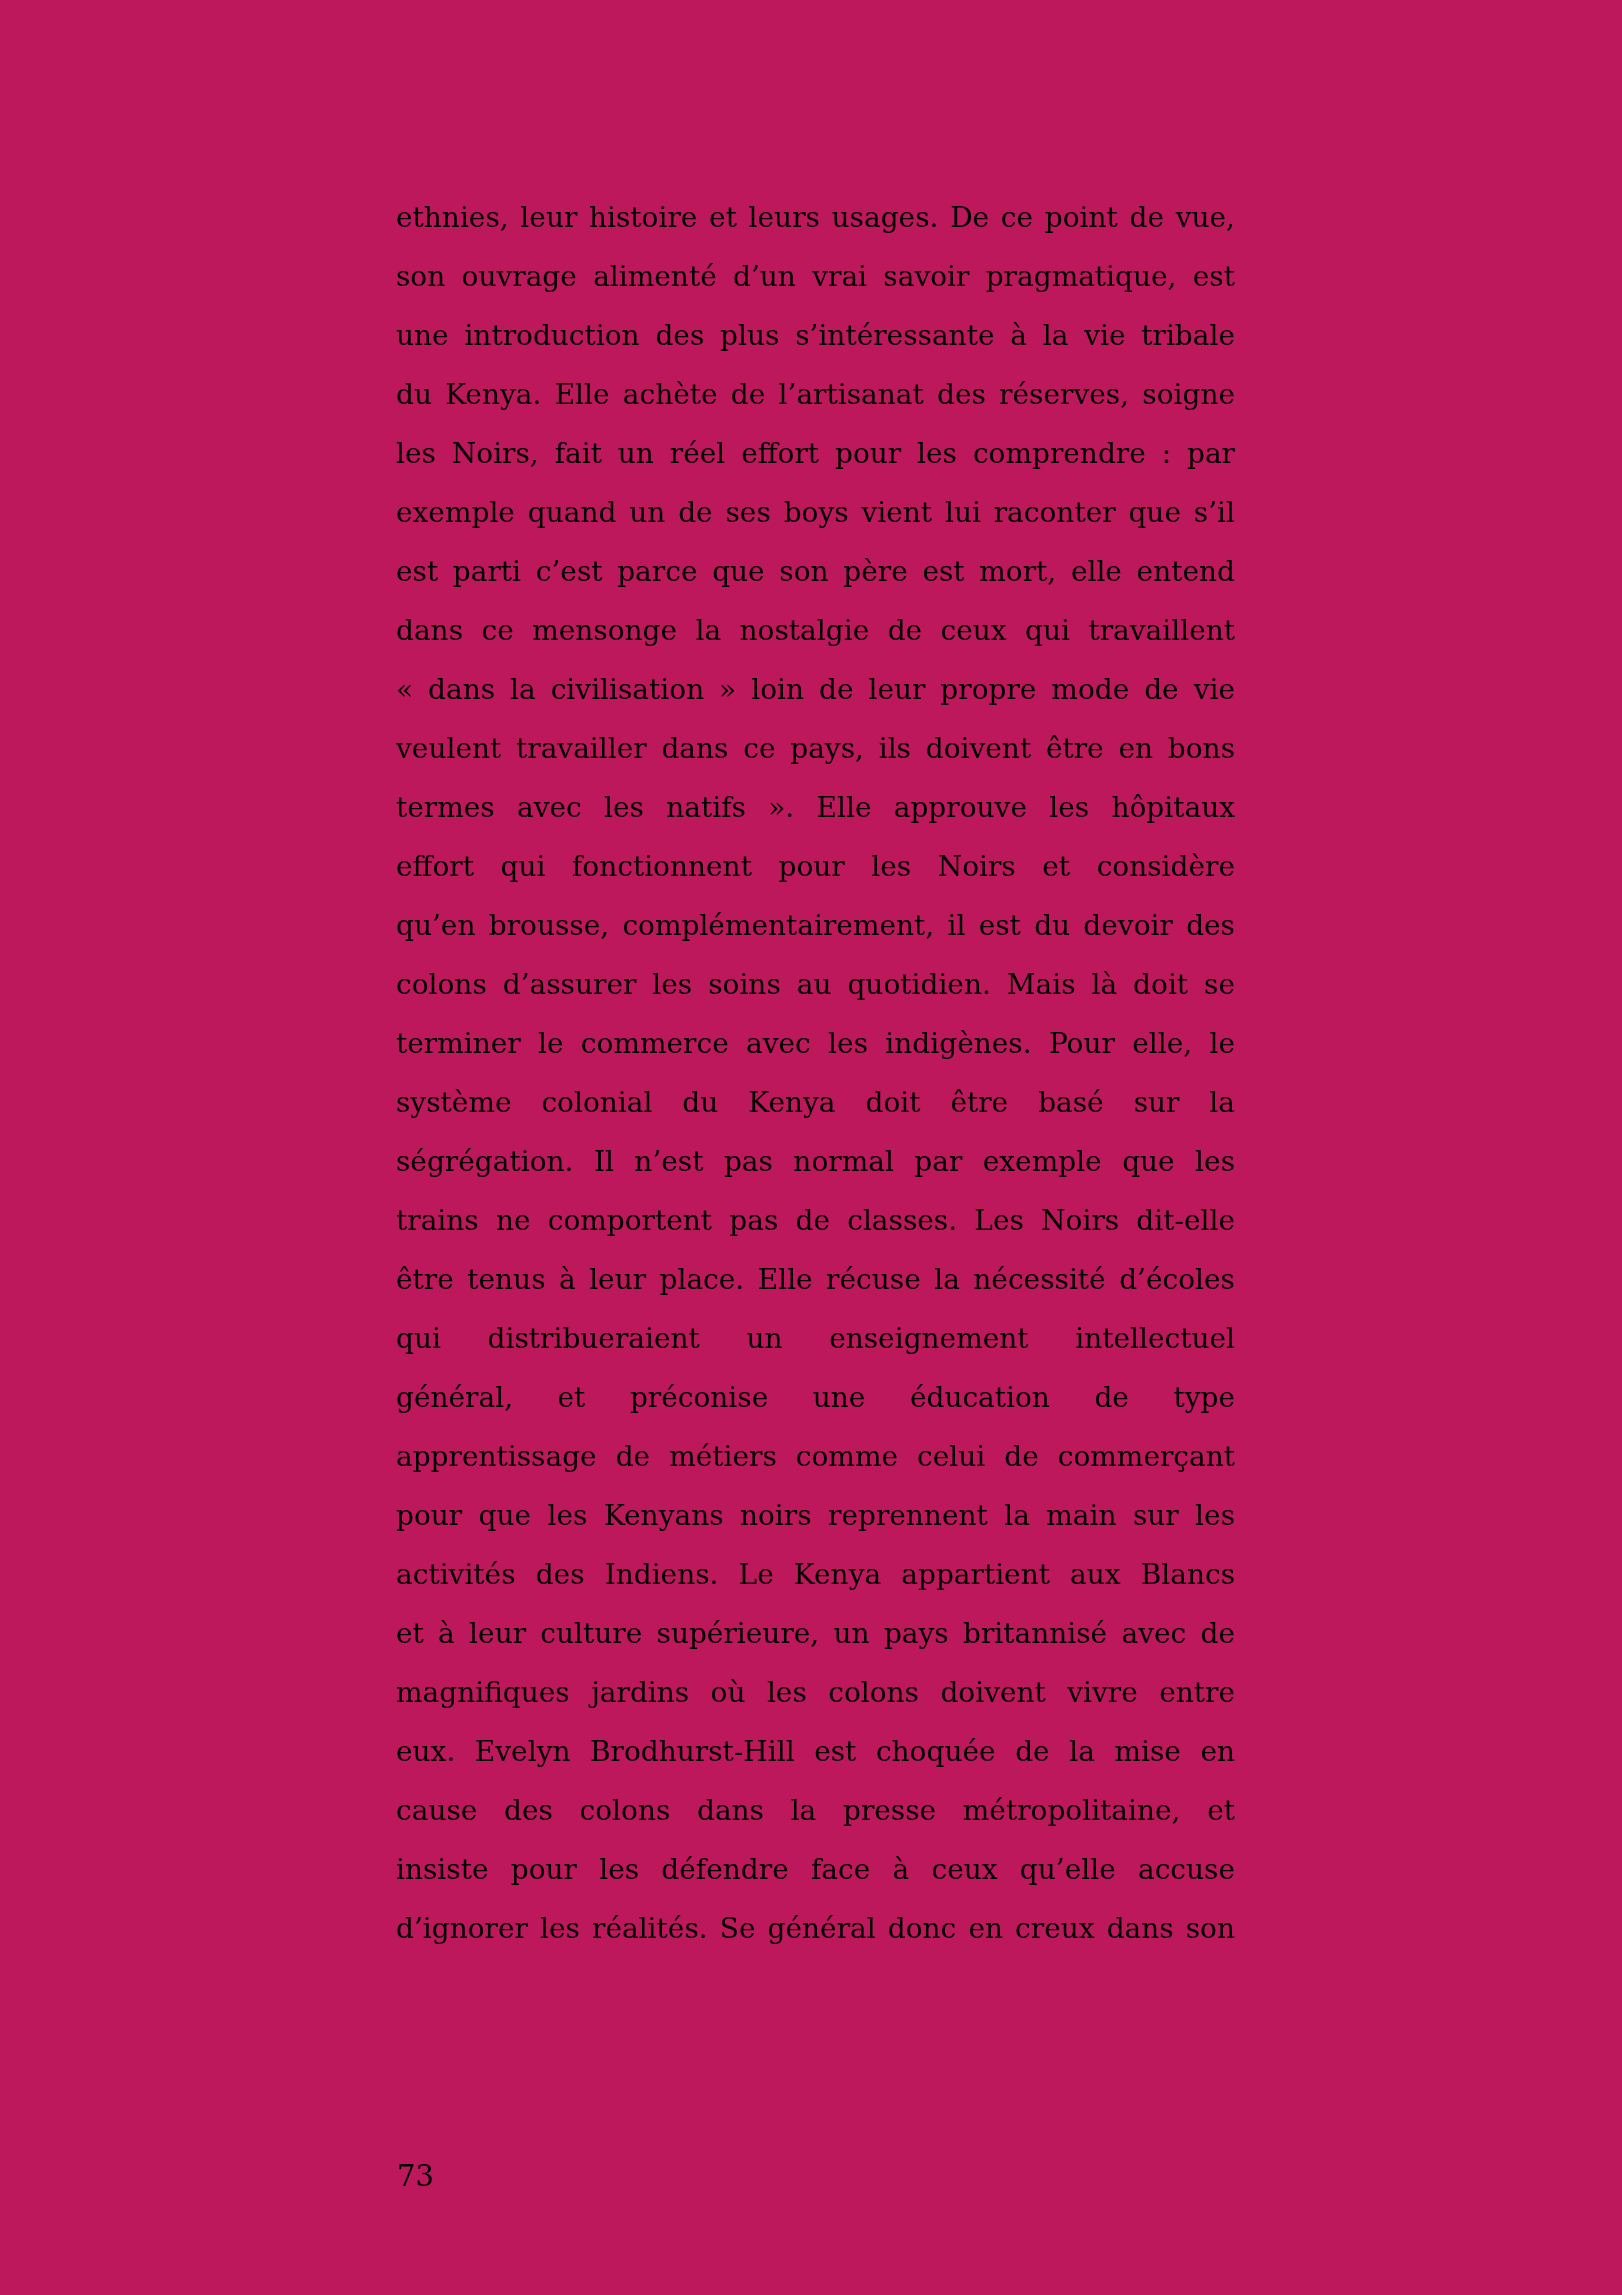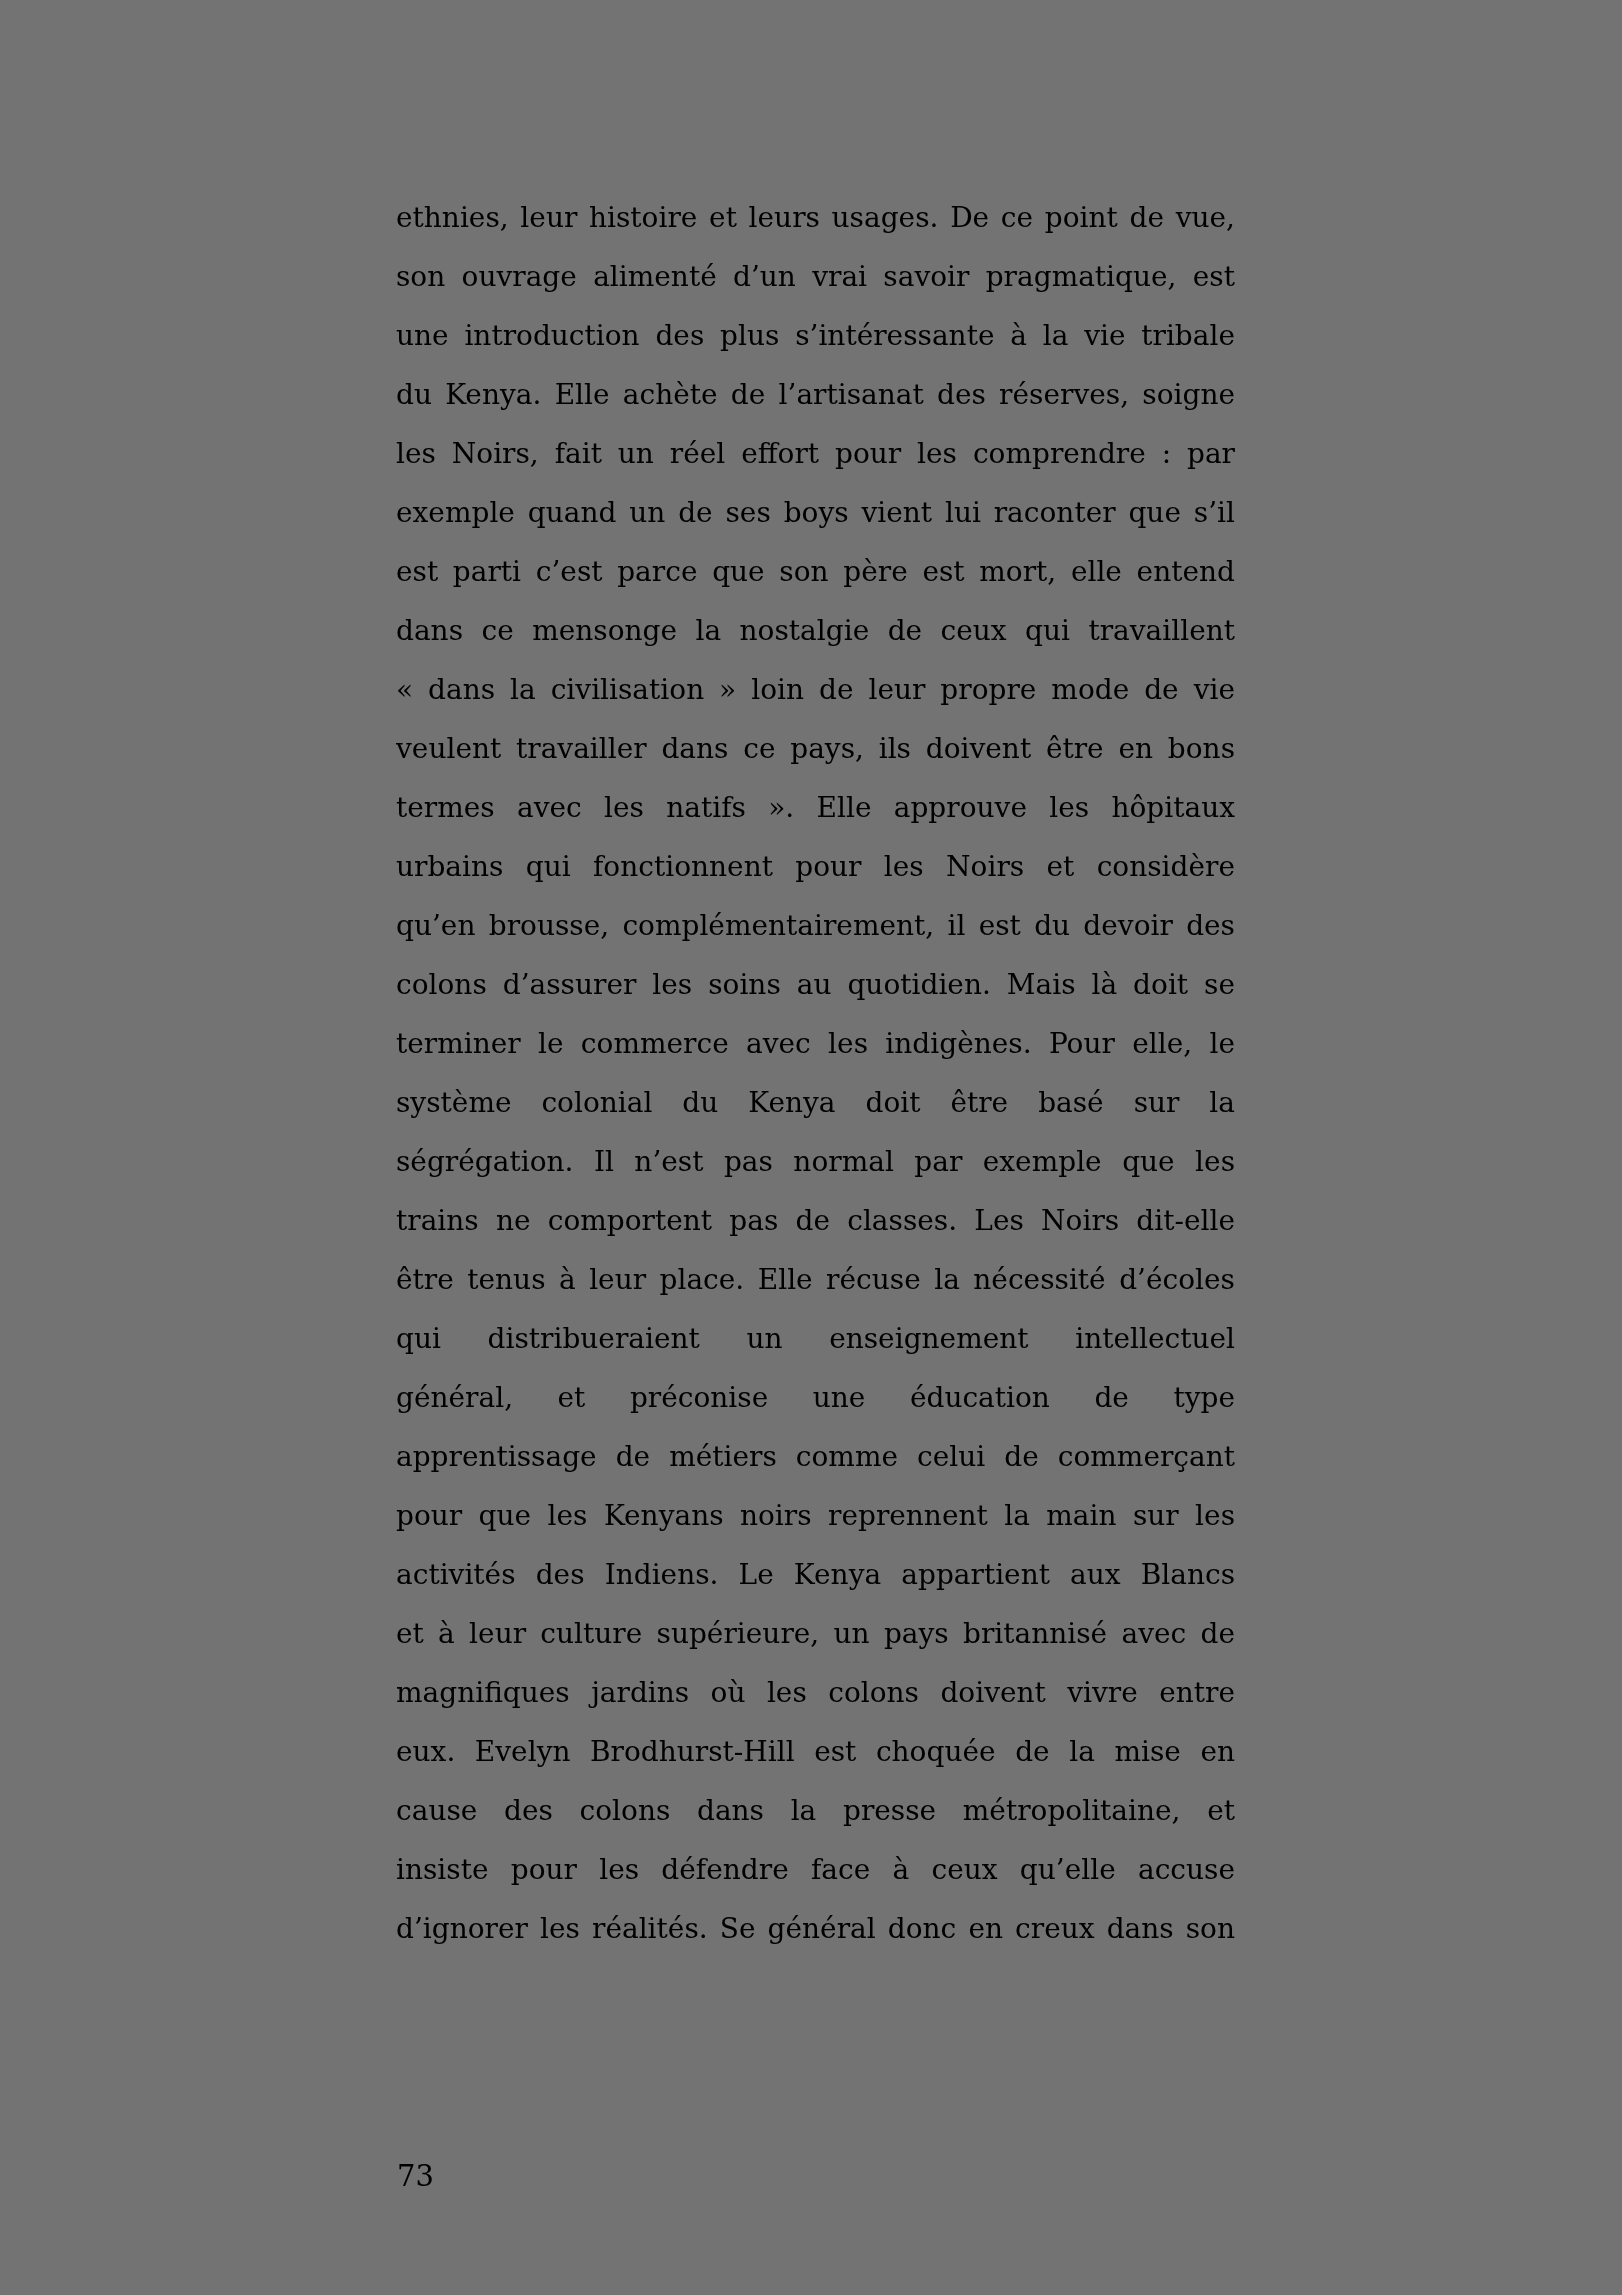--- a/index.html
+++ b/index.html
@@ -14,21 +14,21 @@
     font-family: "DejaVu Serif", "Liberation Serif", serif;
     color: #000000;
     overflow: hidden;
   }
   .page {
     position: absolute;
     left: 0;
     top: 0;
     width: 1623px;
     height: 2295px;
-    background: #737373;
+    background: #be185d;
   }
   .text-block {
     position: absolute;
     left: 396px;
     top: 188px;
     width: 839px;
   }
   .line {
     height: 59px;
     line-height: 59px;
@@ -55,21 +55,21 @@
     <div class="line">son ouvrage alimenté d’un vrai savoir pragmatique, est</div>
     <div class="line">une introduction des plus s’intéressante à la vie tribale</div>
     <div class="line">du Kenya. Elle achète de l’artisanat des réserves, soigne</div>
     <div class="line">les Noirs, fait un réel effort pour les comprendre : par</div>
     <div class="line">exemple quand un de ses boys vient lui raconter que s’il</div>
     <div class="line">est parti c’est parce que son père est mort, elle entend</div>
     <div class="line">dans ce mensonge la nostalgie de ceux qui travaillent</div>
     <div class="line">« dans la civilisation » loin de leur propre mode de vie</div>
     <div class="line">veulent travailler dans ce pays, ils doivent être en bons</div>
     <div class="line">termes avec les natifs ». Elle approuve les hôpitaux</div>
-    <div class="line">urbains qui fonctionnent pour les Noirs et considère</div>
+    <div class="line">effort qui fonctionnent pour les Noirs et considère</div>
     <div class="line">qu’en brousse, complémentairement, il est du devoir des</div>
     <div class="line">colons d’assurer les soins au quotidien. Mais là doit se</div>
     <div class="line">terminer le commerce avec les indigènes. Pour elle, le</div>
     <div class="line">système colonial du Kenya doit être basé sur la</div>
     <div class="line">ségrégation. Il n’est pas normal par exemple que les</div>
     <div class="line">trains ne comportent pas de classes.  Les Noirs dit-elle</div>
     <div class="line">être tenus à leur place. Elle récuse la nécessité d’écoles</div>
     <div class="line">qui distribueraient un enseignement intellectuel</div>
     <div class="line">général, et préconise une éducation de type</div>
     <div class="line">apprentissage de métiers comme celui de commerçant</div>

